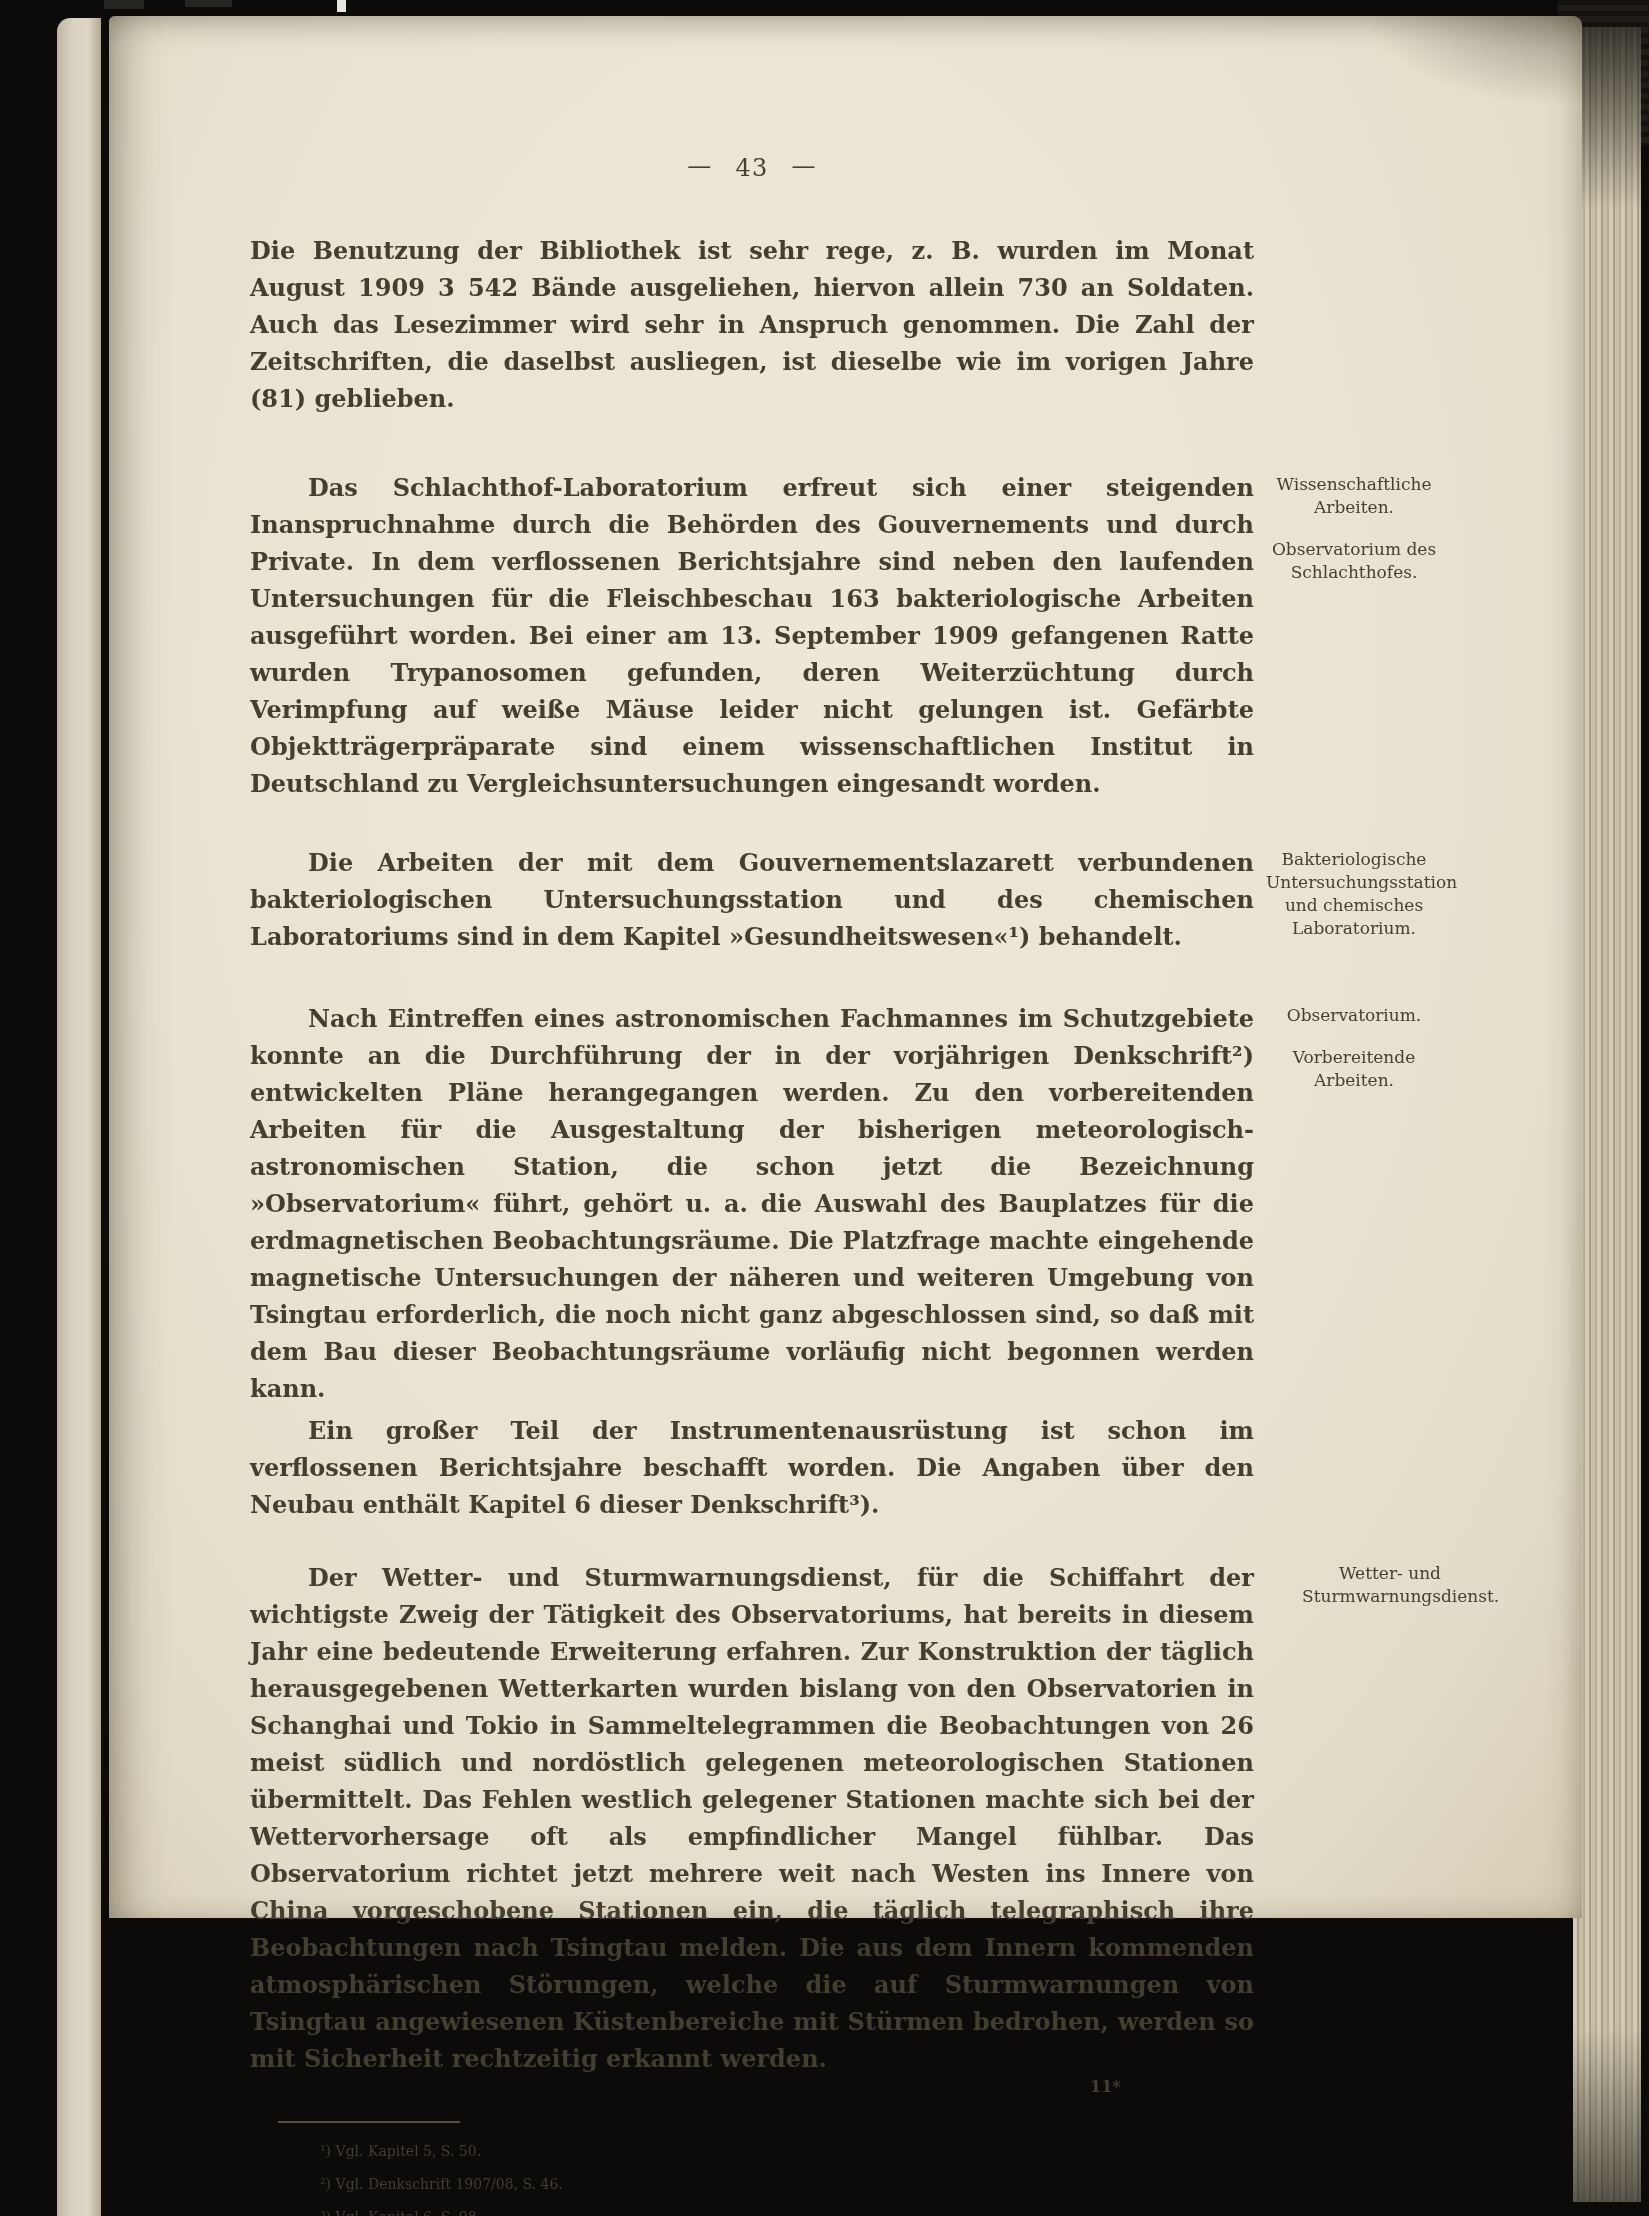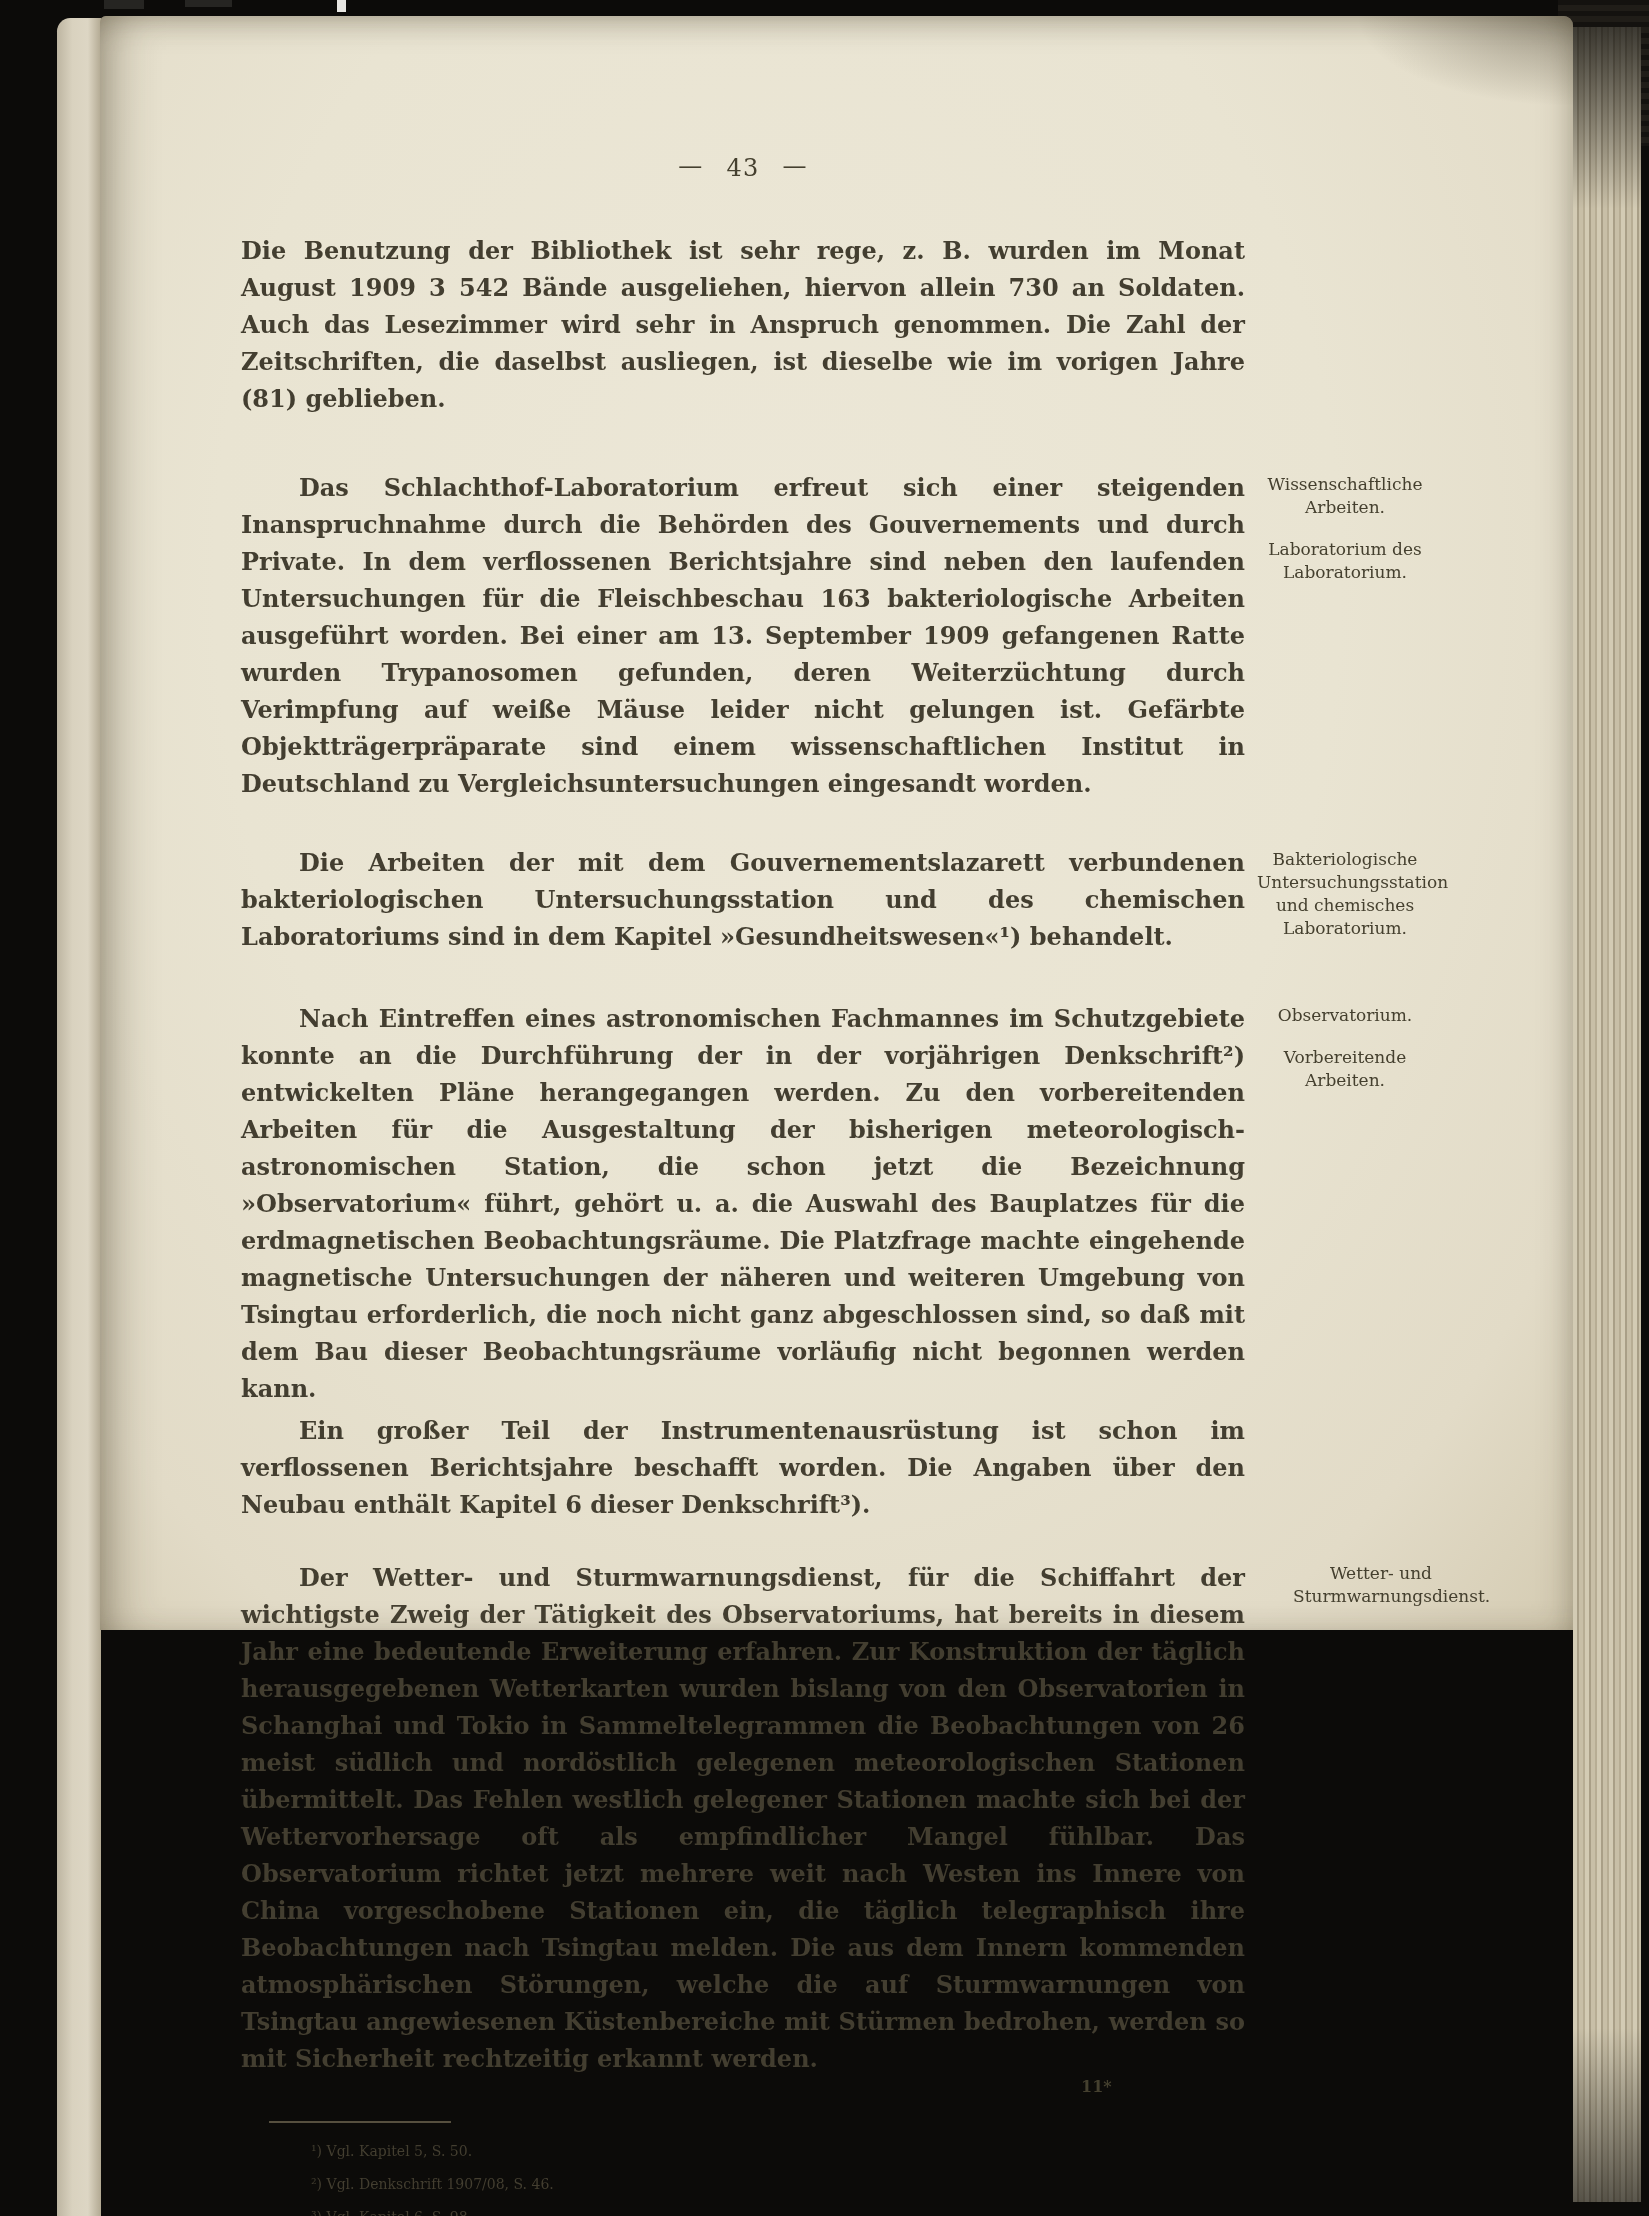--- a/index.html
+++ b/index.html
@@ -27,21 +27,21 @@
     background:repeating-linear-gradient(90deg,
       #d3cbb4 0 4.2px,#a99f87 4.2px 6px,#c8bfa7 6px 10.3px,#b7ad94 10.3px 12px);
   }
   .right-stack::after{
     content:"";position:absolute;inset:0;
     background:linear-gradient(180deg,rgba(10,9,7,.75) 0,rgba(10,9,7,0) 182px,
       rgba(10,9,7,0) 92%,rgba(10,9,7,.6) 100%);
   }
   
   .page{
-    position:absolute;left:100px;top:16px;width:1473px;height:1614px;
+    position:absolute;left:109px;top:16px;width:1473px;height:1902px;
     background:radial-gradient(ellipse at 46% 35%,
       #ece7d7 0%,#e9e4d2 50%,#e2dbc7 82%,#d4cbb2 100%);
     border-radius:6px 9.7px 0 0;
     box-shadow:
       inset 33px 0 49px -25.5px rgba(55,45,22,.45),
       inset -16px 0 36px -18px rgba(55,45,22,.35),
       inset 0 18px 36px -18px rgba(55,45,22,.30);
   }
   .corner-shade{
     position:absolute;right:0;top:0;width:218px;height:91px;
@@ -103,21 +103,21 @@
 
     <section class="row">
       <p class="body-text">Die Benutzung der Bibliothek ist sehr rege, z. B. wurden im Monat August 1909 3 542 Bände ausgeliehen, hiervon allein 730 an Soldaten. Auch das Lesezimmer wird sehr in Anspruch genommen. Die Zahl der Zeitschriften, die daselbst ausliegen, ist dieselbe wie im vorigen Jahre (81) geblieben.</p>
       <aside class="margin-col"></aside>
     </section>
 
     <section class="row m-top-85">
       <p class="body-text indent">Das Schlachthof-Laboratorium erfreut sich einer steigenden Inanspruchnahme durch die Behörden des Gouvernements und durch Private. In dem verflossenen Berichtsjahre sind neben den laufenden Untersuchungen für die Fleischbeschau 163 bakteriologische Arbeiten ausgeführt worden. Bei einer am 13. September 1909 gefangenen Ratte wurden Trypanosomen gefunden, deren Weiterzüchtung durch Verimpfung auf weiße Mäuse leider nicht gelungen ist. Gefärbte Objektträgerpräparate sind einem wissenschaftlichen Institut in Deutschland zu Vergleichsuntersuchungen eingesandt worden.</p>
       <aside class="margin-col">
         <div class="note">Wissenschaftliche Arbeiten.</div>
-        <div class="note">Laboratorium des Laboratorium.</div>
+        <div class="note">Observatorium des Schlachthofes.</div>
       </aside>
     </section>
 
     <section class="row m-top-70">
       <p class="body-text indent">Die Arbeiten der mit dem Gouvernementslazarett verbundenen bakteriologischen Untersuchungsstation und des chemischen Laboratoriums sind in dem Kapitel »Gesundheitswesen«¹) behandelt.</p>
       <aside class="margin-col">
         <div class="note">Bakteriologische Untersuchungsstation und chemisches Laboratorium.</div>
       </aside>
     </section>
 

